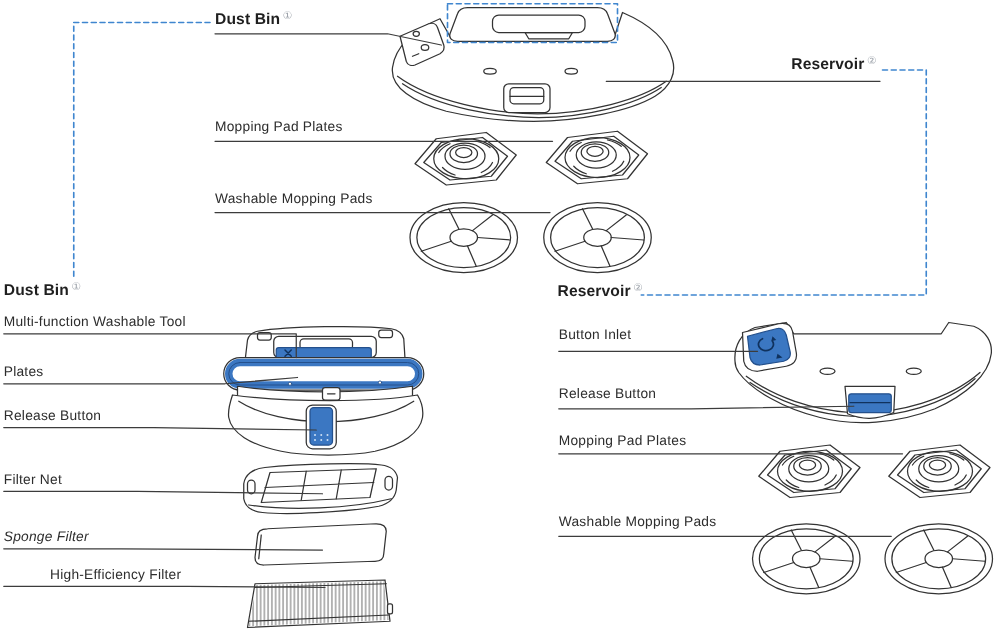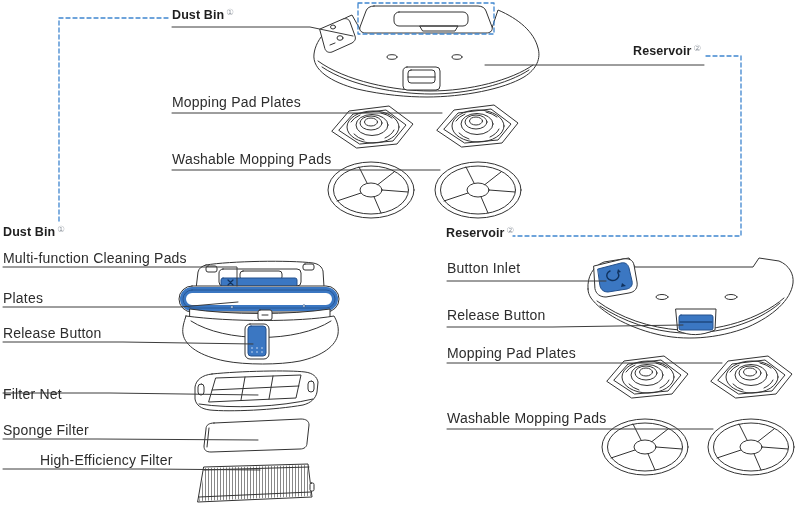--- a/index.html
+++ b/index.html
@@ -2,21 +2,21 @@
 <html><head>
 <meta charset="utf-8">
 <style>
   html,body { margin:0; padding:0; background:#ffffff; }
   .stage {
     position:relative; width:802px; height:507px; background:#ffffff;
     font-family:"Liberation Sans", sans-serif; overflow:hidden;
   }
   .stage svg { position:absolute; left:0; top:0; }
   .lbl {
-    position:absolute; font-size:14px; color:#2d2d2d;
+    position:absolute; font-size:11px; color:#2d2d2d;
     white-space:nowrap; letter-spacing:.2px; line-height:13px;
   }
   .lbl.heading { font-weight:bold; font-size:12.5px; color:#1f1f1f; letter-spacing:.1px; }
   .ref {
     font-size:8.5px; color:#8a8f96; position:relative; top:-4px; margin-left:2px;
     font-weight:normal;
   }
   .heading .ref { color:#9aa0a8; }
 </style>
 </head>
@@ -205,32 +205,32 @@
     <span>Washable Mopping Pads</span>
   </div>
   <div class="lbl heading" style="left:633px; top:45px;">
     <span>Reservoir</span><span class="ref">②</span>
   </div>
 
   <div class="lbl heading" style="left:3px; top:226px;">
     <span>Dust Bin</span><span class="ref">①</span>
   </div>
   <div class="lbl" style="left:3px; top:252px;">
-    <span>Multi-function Cleaning Pads</span>
+    <span>Multi-function Washable Tool</span>
   </div>
   <div class="lbl" style="left:3px; top:292px;">
     <span>Plates</span>
   </div>
   <div class="lbl" style="left:3px; top:327px;">
     <span>Release Button</span>
   </div>
-  <div class="lbl" style="left:3px; top:388px;">
+  <div class="lbl" style="left:3px; top:378px;">
     <span>Filter Net</span>
   </div>
-  <div class="lbl" style="left:3px; top:424px;">
+  <div class="lbl" style="left:3px; top:424px;font-style:italic;">
     <span>Sponge Filter</span>
   </div>
   <div class="lbl" style="left:3px; top:454px;padding-left:37px;">
     <span>High-Efficiency Filter</span>
   </div>
 
   <div class="lbl heading" style="left:446px; top:227px;">
     <span>Reservoir</span><span class="ref">②</span>
   </div>
   <div class="lbl" style="left:447px; top:262px;">

